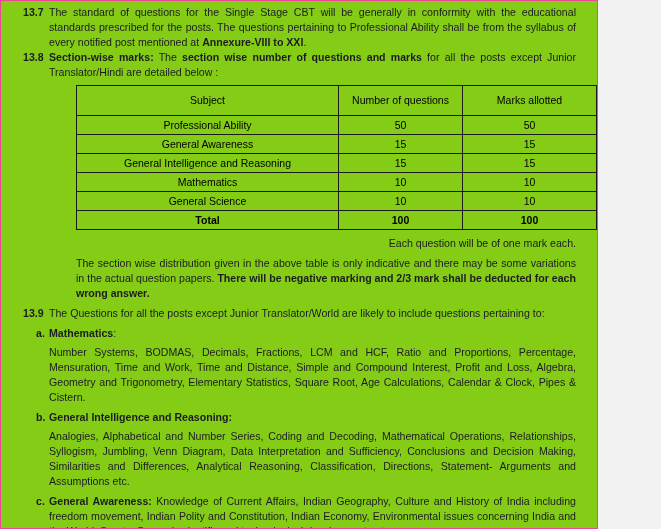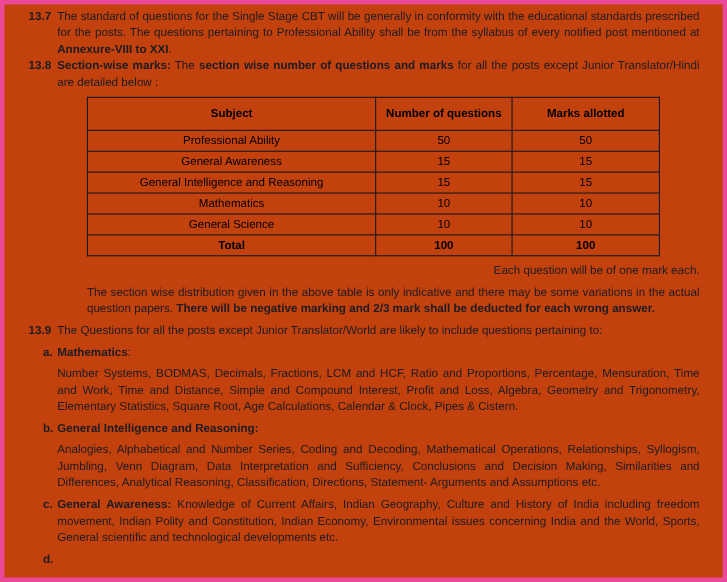--- a/index.html
+++ b/index.html
@@ -1,20 +1,20 @@
 <!DOCTYPE html>
 <html><head>
 <meta charset="utf-8">
 <style>
   html,body { margin:0; padding:0; background:#f2f2f2; }
   .page {
-    width:661px; height:529px;
+    width:598px; height:529px;
     box-sizing:border-box;
-    background:#c2410c;
-    border:4px solid #ec4899;
+    background:#84cc16;
+    border:1px solid #ec4899;
     font-family:"Liberation Sans", sans-serif;
     font-size:10.6px;
     line-height:15px;
     color:#1c1c22;
     overflow:hidden;
     padding-top:4px;
   }
   .sec { display:flex; padding:0 21px 0 22px; }
   .num { font-weight:700; flex:0 0 26px; }
   .body { flex:1; text-align:justify; }
@@ -23,21 +23,21 @@
   .table-wrap { margin:5px 21px 6px 75px; }
   table.marks {
     border-collapse:collapse;
     width:520px;
     table-layout:fixed;
     color:#000000;
     font-size:10.5px;
   }
   table.marks th, table.marks td { border:1px solid #1a1a1a; padding:0; }
   table.marks th {
-    font-weight:700; text-align:center; vertical-align:middle;
+    font-weight:400; text-align:center; vertical-align:middle;
     height:27px; line-height:12.5px; padding:1px 4px;
   }
   col.c-subject { width:262px; }
   col.c-questions { width:124px; }
   col.c-marks { width:134px; }
   td.subject { text-align:center; padding:2px 2px 2px 8px; height:18px; vertical-align:middle; }
   td.val { text-align:center; vertical-align:middle;margin-left:24px; }
   tr.total-row td { font-weight:700; }
 
   .note { margin:0 21px 5px 75px; text-align:justify; }

